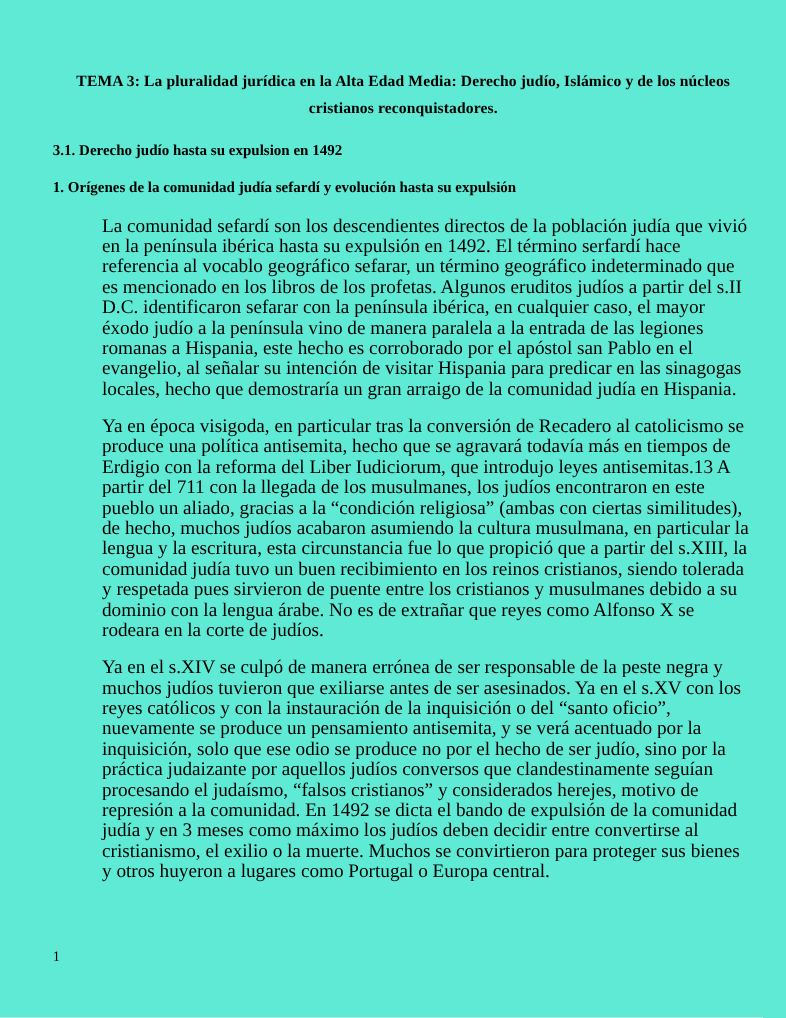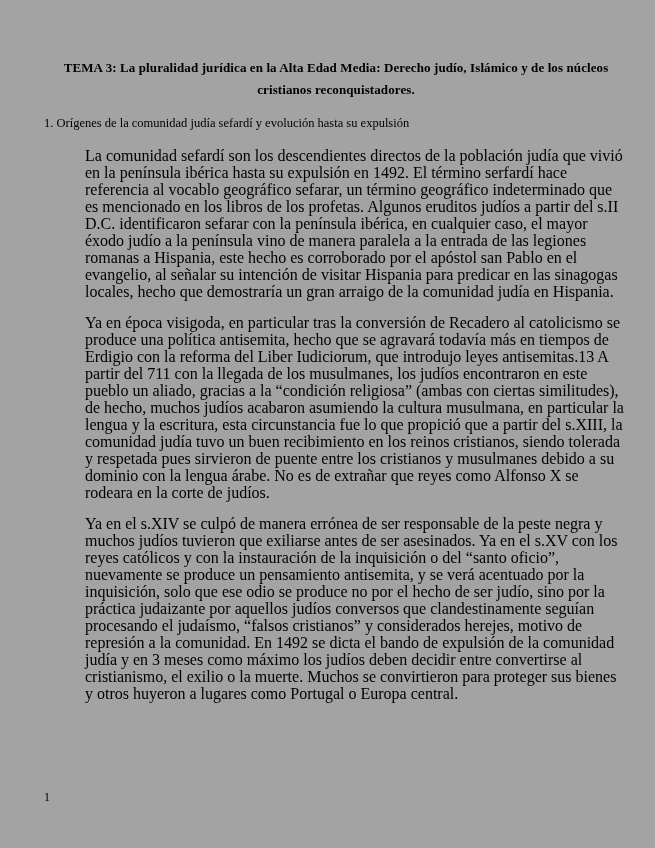--- a/index.html
+++ b/index.html
@@ -5,21 +5,21 @@
   html, body {
     margin: 0;
     padding: 0;
     background: #e8e8e8;
   }
   .page {
     position: relative;
     width: 655px;
     height: 848px;
     margin: 0;
-    background: #a3a3a3;
+    background: #5eead4;
     color: #000000;
     font-family: "Liberation Serif", "DejaVu Serif", serif;
     box-sizing: border-box;
     padding: 57px 27px 0 44px;
     overflow: hidden;
   }
   .doc-title {
     font-size: 13px;
     font-weight: bold;
     text-align: center;
@@ -29,21 +29,21 @@
     letter-spacing: 0.1px;
   }
   .section-heading {
     font-size: 12.5px;
     font-weight: bold;
     line-height: 17px;
     margin: 16px 0 0 0;
   }
   .subsection-heading {
     font-size: 12.5px;
-    font-weight: normal;
+    font-weight: bold;
     line-height: 17px;
     margin: 14px 0 0 0;
   }
   .paragraphs {
     margin-left: 41px;
     margin-top: 15px;
     font-size: 16px;
     line-height: 17px;
     text-align: left;
   }
@@ -57,20 +57,21 @@
     font-size: 12px;
     line-height: 15px;
   }
 </style>
 </head>
 <body>
 
 <div class="page">
   <h1 class="doc-title">TEMA 3: La pluralidad jurídica en la Alta Edad Media: Derecho judío, Islámico y de los núcleos cristianos reconquistadores.</h1>
 
+  <h2 class="section-heading">3.1. Derecho judío hasta su expulsion en 1492</h2>
 
   <h3 class="subsection-heading">1. Orígenes de la comunidad judía sefardí y evolución hasta su expulsión</h3>
 
   <div class="paragraphs">
     <p class="body-paragraph">La comunidad sefardí son los descendientes directos de la población judía que vivió en la península ibérica hasta su expulsión en 1492. El término serfardí hace referencia al vocablo geográfico sefarar, un término geográfico indeterminado que es mencionado en los libros de los profetas. Algunos eruditos judíos a partir del s.II D.C. identificaron sefarar con la península ibérica, en cualquier caso, el mayor éxodo judío a la península vino de manera paralela a la entrada de las legiones romanas a Hispania, este hecho es corroborado por el apóstol san Pablo en el evangelio, al señalar su intención de visitar Hispania para predicar en las sinagogas locales, hecho que demostraría un gran arraigo de la comunidad judía en Hispania.</p>
     <p class="body-paragraph">Ya en época visigoda, en particular tras la conversión de Recadero al catolicismo se produce una política antisemita, hecho que se agravará todavía más en tiempos de Erdigio con la reforma del Liber Iudiciorum, que introdujo leyes antisemitas.13 A partir del 711 con la llegada de los musulmanes, los judíos encontraron en este pueblo un aliado, gracias a la “condición religiosa” (ambas con ciertas similitudes), de hecho, muchos judíos acabaron asumiendo la cultura musulmana, en particular la lengua y la escritura, esta circunstancia fue lo que propició que a partir del s.XIII, la comunidad judía tuvo un buen recibimiento en los reinos cristianos, siendo tolerada y respetada pues sirvieron de puente entre los cristianos y musulmanes debido a su dominio con la lengua árabe. No es de extrañar que reyes como Alfonso X se rodeara en la corte de judíos.</p>
     <p class="body-paragraph">Ya en el s.XIV se culpó de manera errónea de ser responsable de la peste negra y muchos judíos tuvieron que exiliarse antes de ser asesinados. Ya en el s.XV con los reyes católicos y con la instauración de la inquisición o del “santo oficio”, nuevamente se produce un pensamiento antisemita, y se verá acentuado por la inquisición, solo que ese odio se produce no por el hecho de ser judío, sino por la práctica judaizante por aquellos judíos conversos que clandestinamente seguían procesando el judaísmo, “falsos cristianos” y considerados herejes, motivo de represión a la comunidad. En 1492 se dicta el bando de expulsión de la comunidad judía y en 3 meses como máximo los judíos deben decidir entre convertirse al cristianismo, el exilio o la muerte. Muchos se convirtieron para proteger sus bienes y otros huyeron a lugares como Portugal o Europa central.</p>
   </div>
 
   <div class="page-number">1</div>

